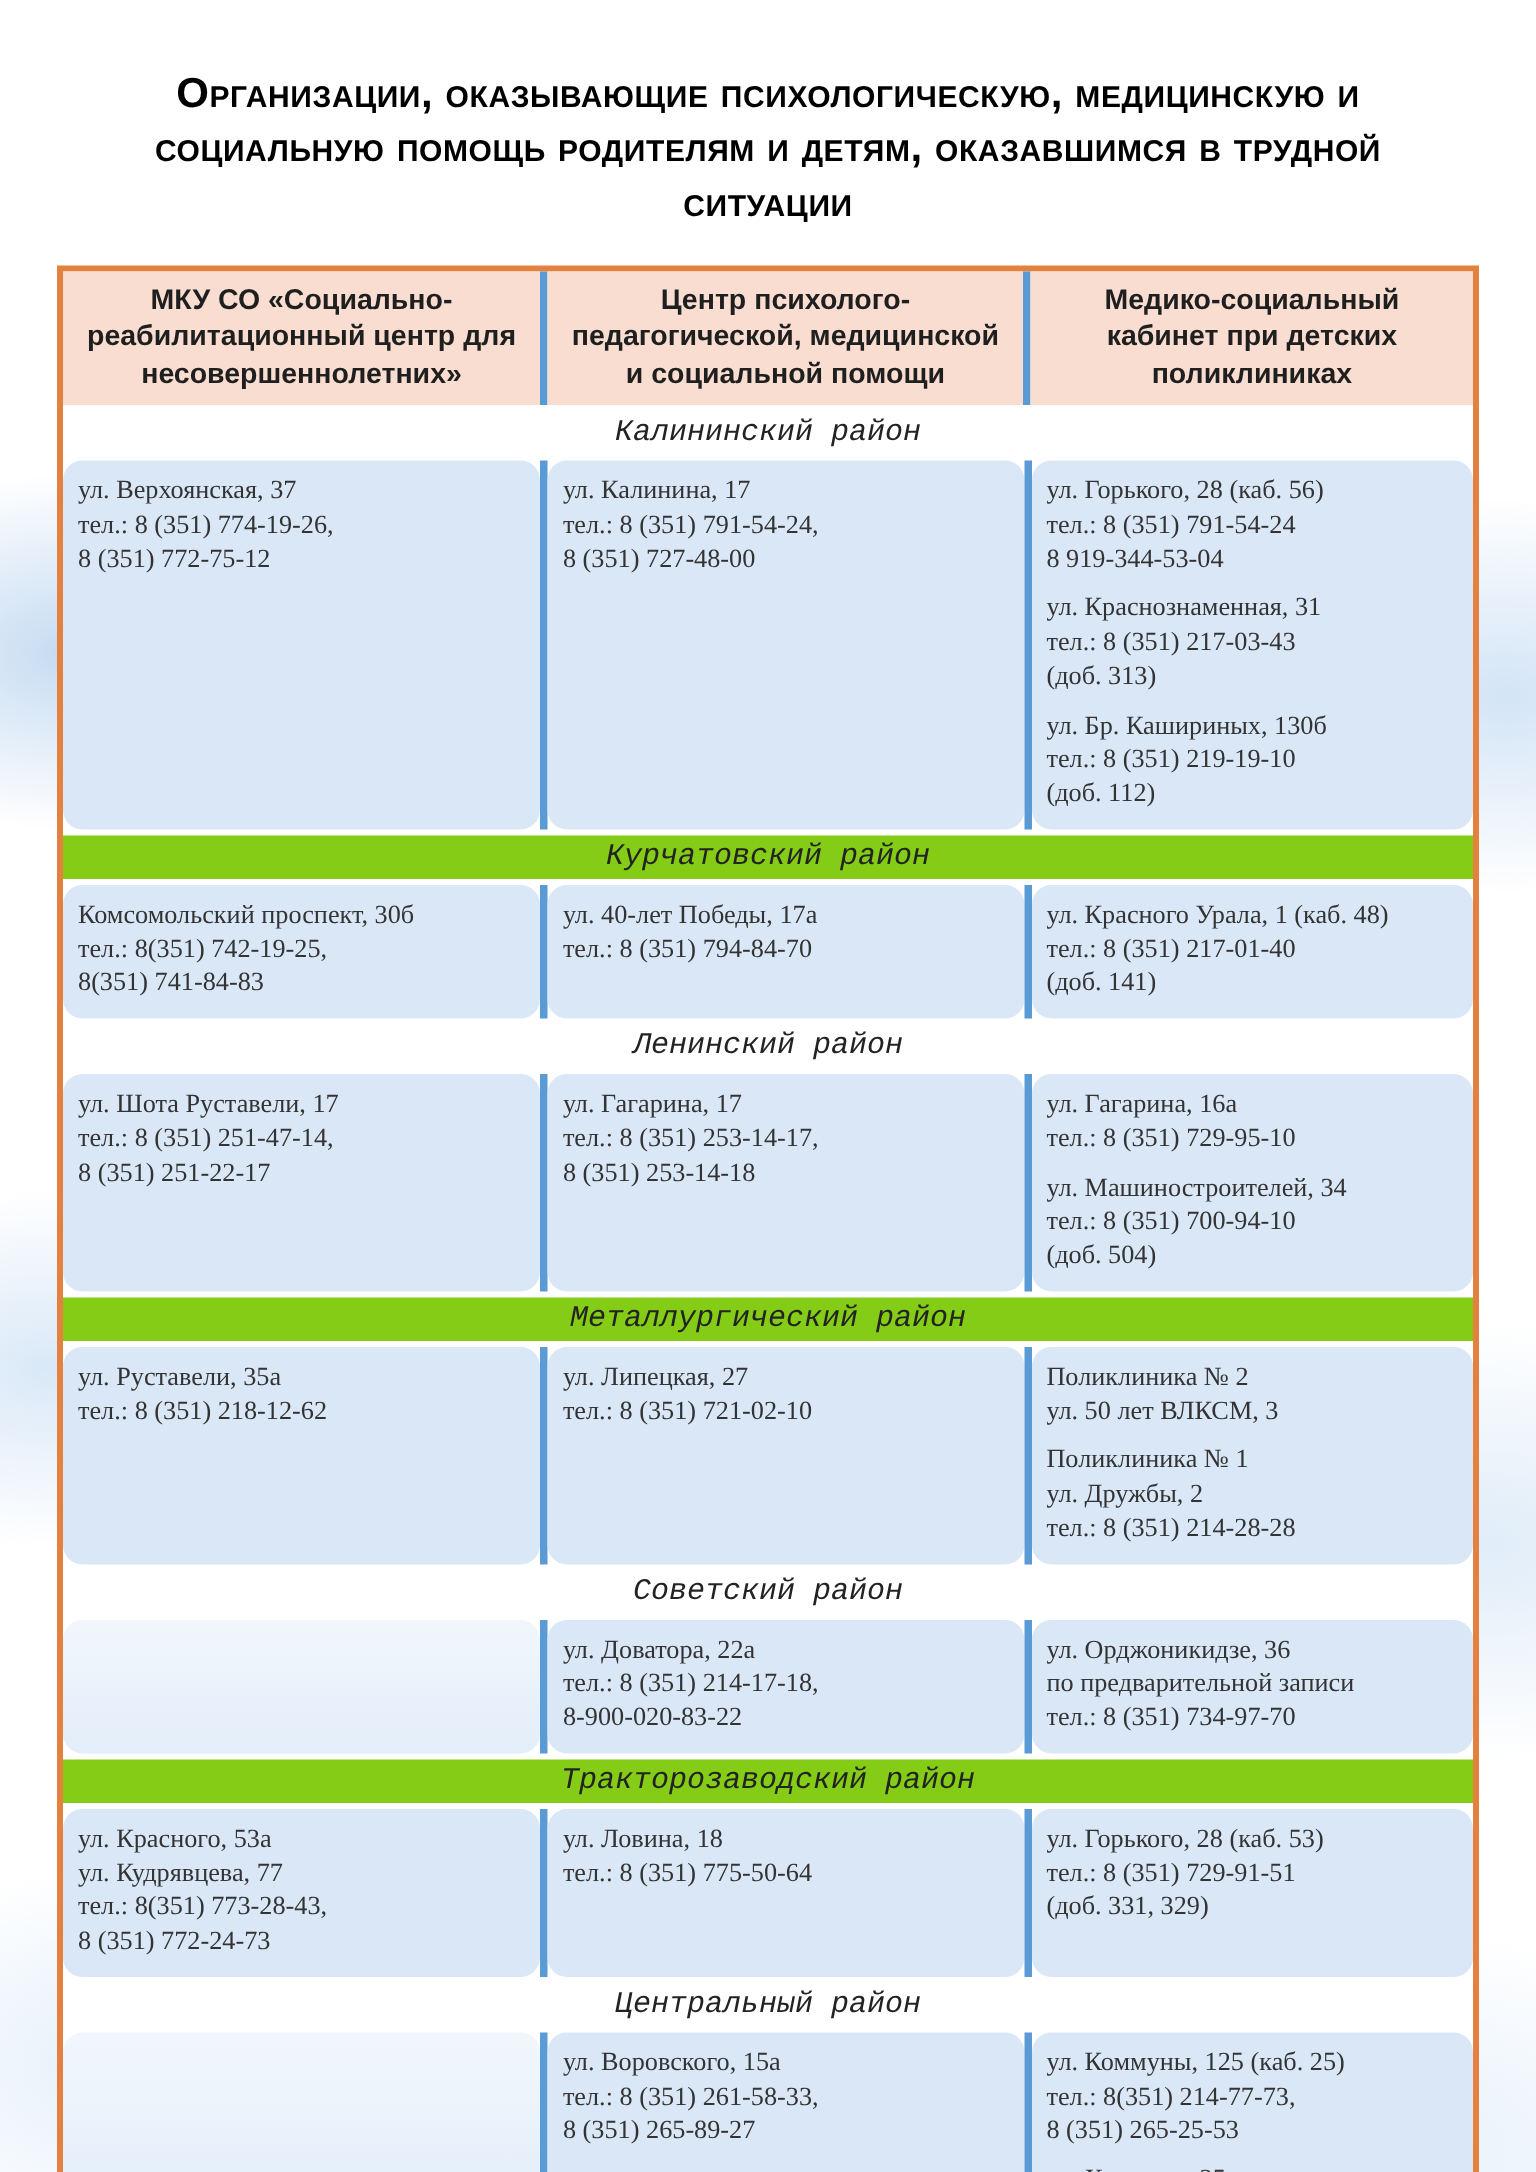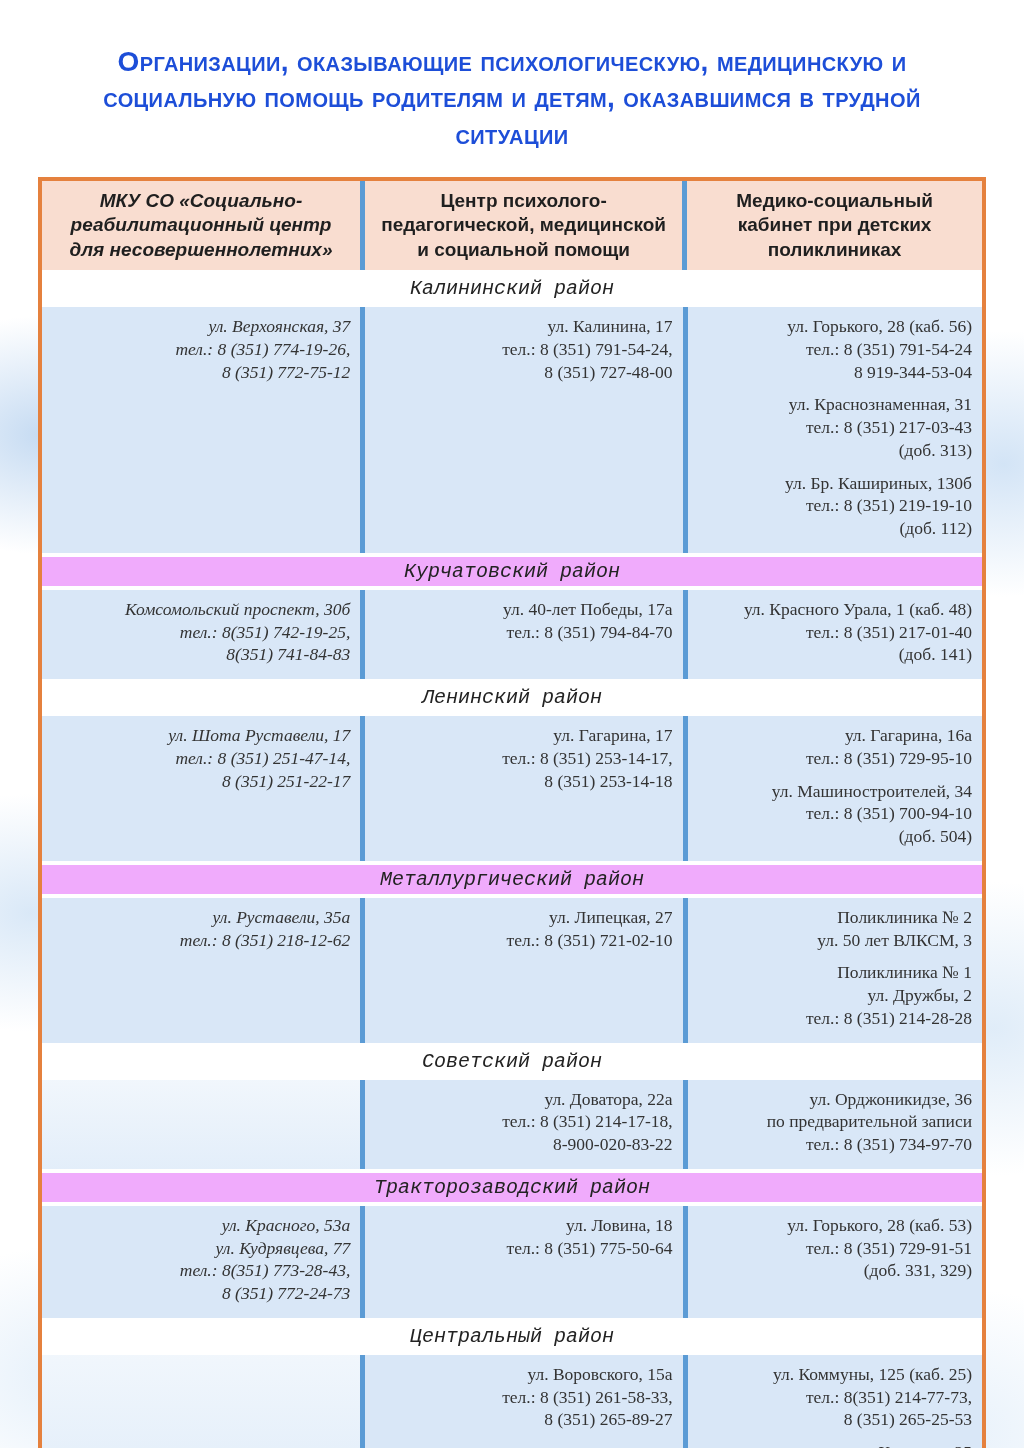--- a/index.html
+++ b/index.html
@@ -22,55 +22,55 @@
   }
   .title{
     position:relative;z-index:2;
     margin:44px 64px 0;
     text-align:center;
     font-family:"Liberation Sans",sans-serif;
     font-weight:bold;
     font-variant:small-caps;
     font-size:28px;line-height:1.3;
     letter-spacing:.4px;
-    color:#1d4ed8;
+    color:#000000;
   }
   .orgtable{
     position:relative;z-index:2;
     margin:24px 38px 0;
     border:4px solid #e5813e;
     background:#ffffff;
   }
   .trow{display:flex;margin-bottom:4px;}
   .trow:last-child{margin-bottom:0;}
-  .w0{flex:325 1 0;font-style:italic;}
+  .w0{flex:325 1 0;}
   .w1{flex:324 1 0;}
   .w2{flex:299 1 0;}
   .vdiv{flex:0 0 5px;background:#5b9bd5;}
   .hcell{
     background:#f9ddd0;
     font-family:"Liberation Sans",sans-serif;
     font-weight:bold;font-size:19px;line-height:1.28;color:#1f1f1f;
     display:flex;align-items:center;justify-content:center;
     text-align:center;
     padding:8px 14px;min-height:80px;box-sizing:border-box;
   }
   .band{width:100%;text-align:center;padding:3px 8px;box-sizing:border-box;}
   .band-light{background:rgba(255,255,255,.96);}
-  .band-peach{background:#f0abfc;}
+  .band-peach{background:#84cc16;}
   .band-label{
     font-family:Liberation Mono, monospace;
     font-style:italic;font-size:20px;color:#232323;
   }
   .cell{
     background:rgba(214,229,246,.92);
     box-sizing:border-box;
     padding:8px 10px 13px;
-    text-align:right;
-    font-size:17.5px;line-height:1.3;color:#333333;
+    text-align:left;
+    font-size:17.5px;line-height:1.3;color:#333333;border-radius:13px;
   }
   .cell-empty{
     background:linear-gradient(180deg,rgba(240,246,252,.95),rgba(224,236,249,.9));
   }
   .block{margin-top:10px;}
   .block:first-child{margin-top:0;}
   .line{white-space:nowrap;}
 </style>
 </head>
 <body>

